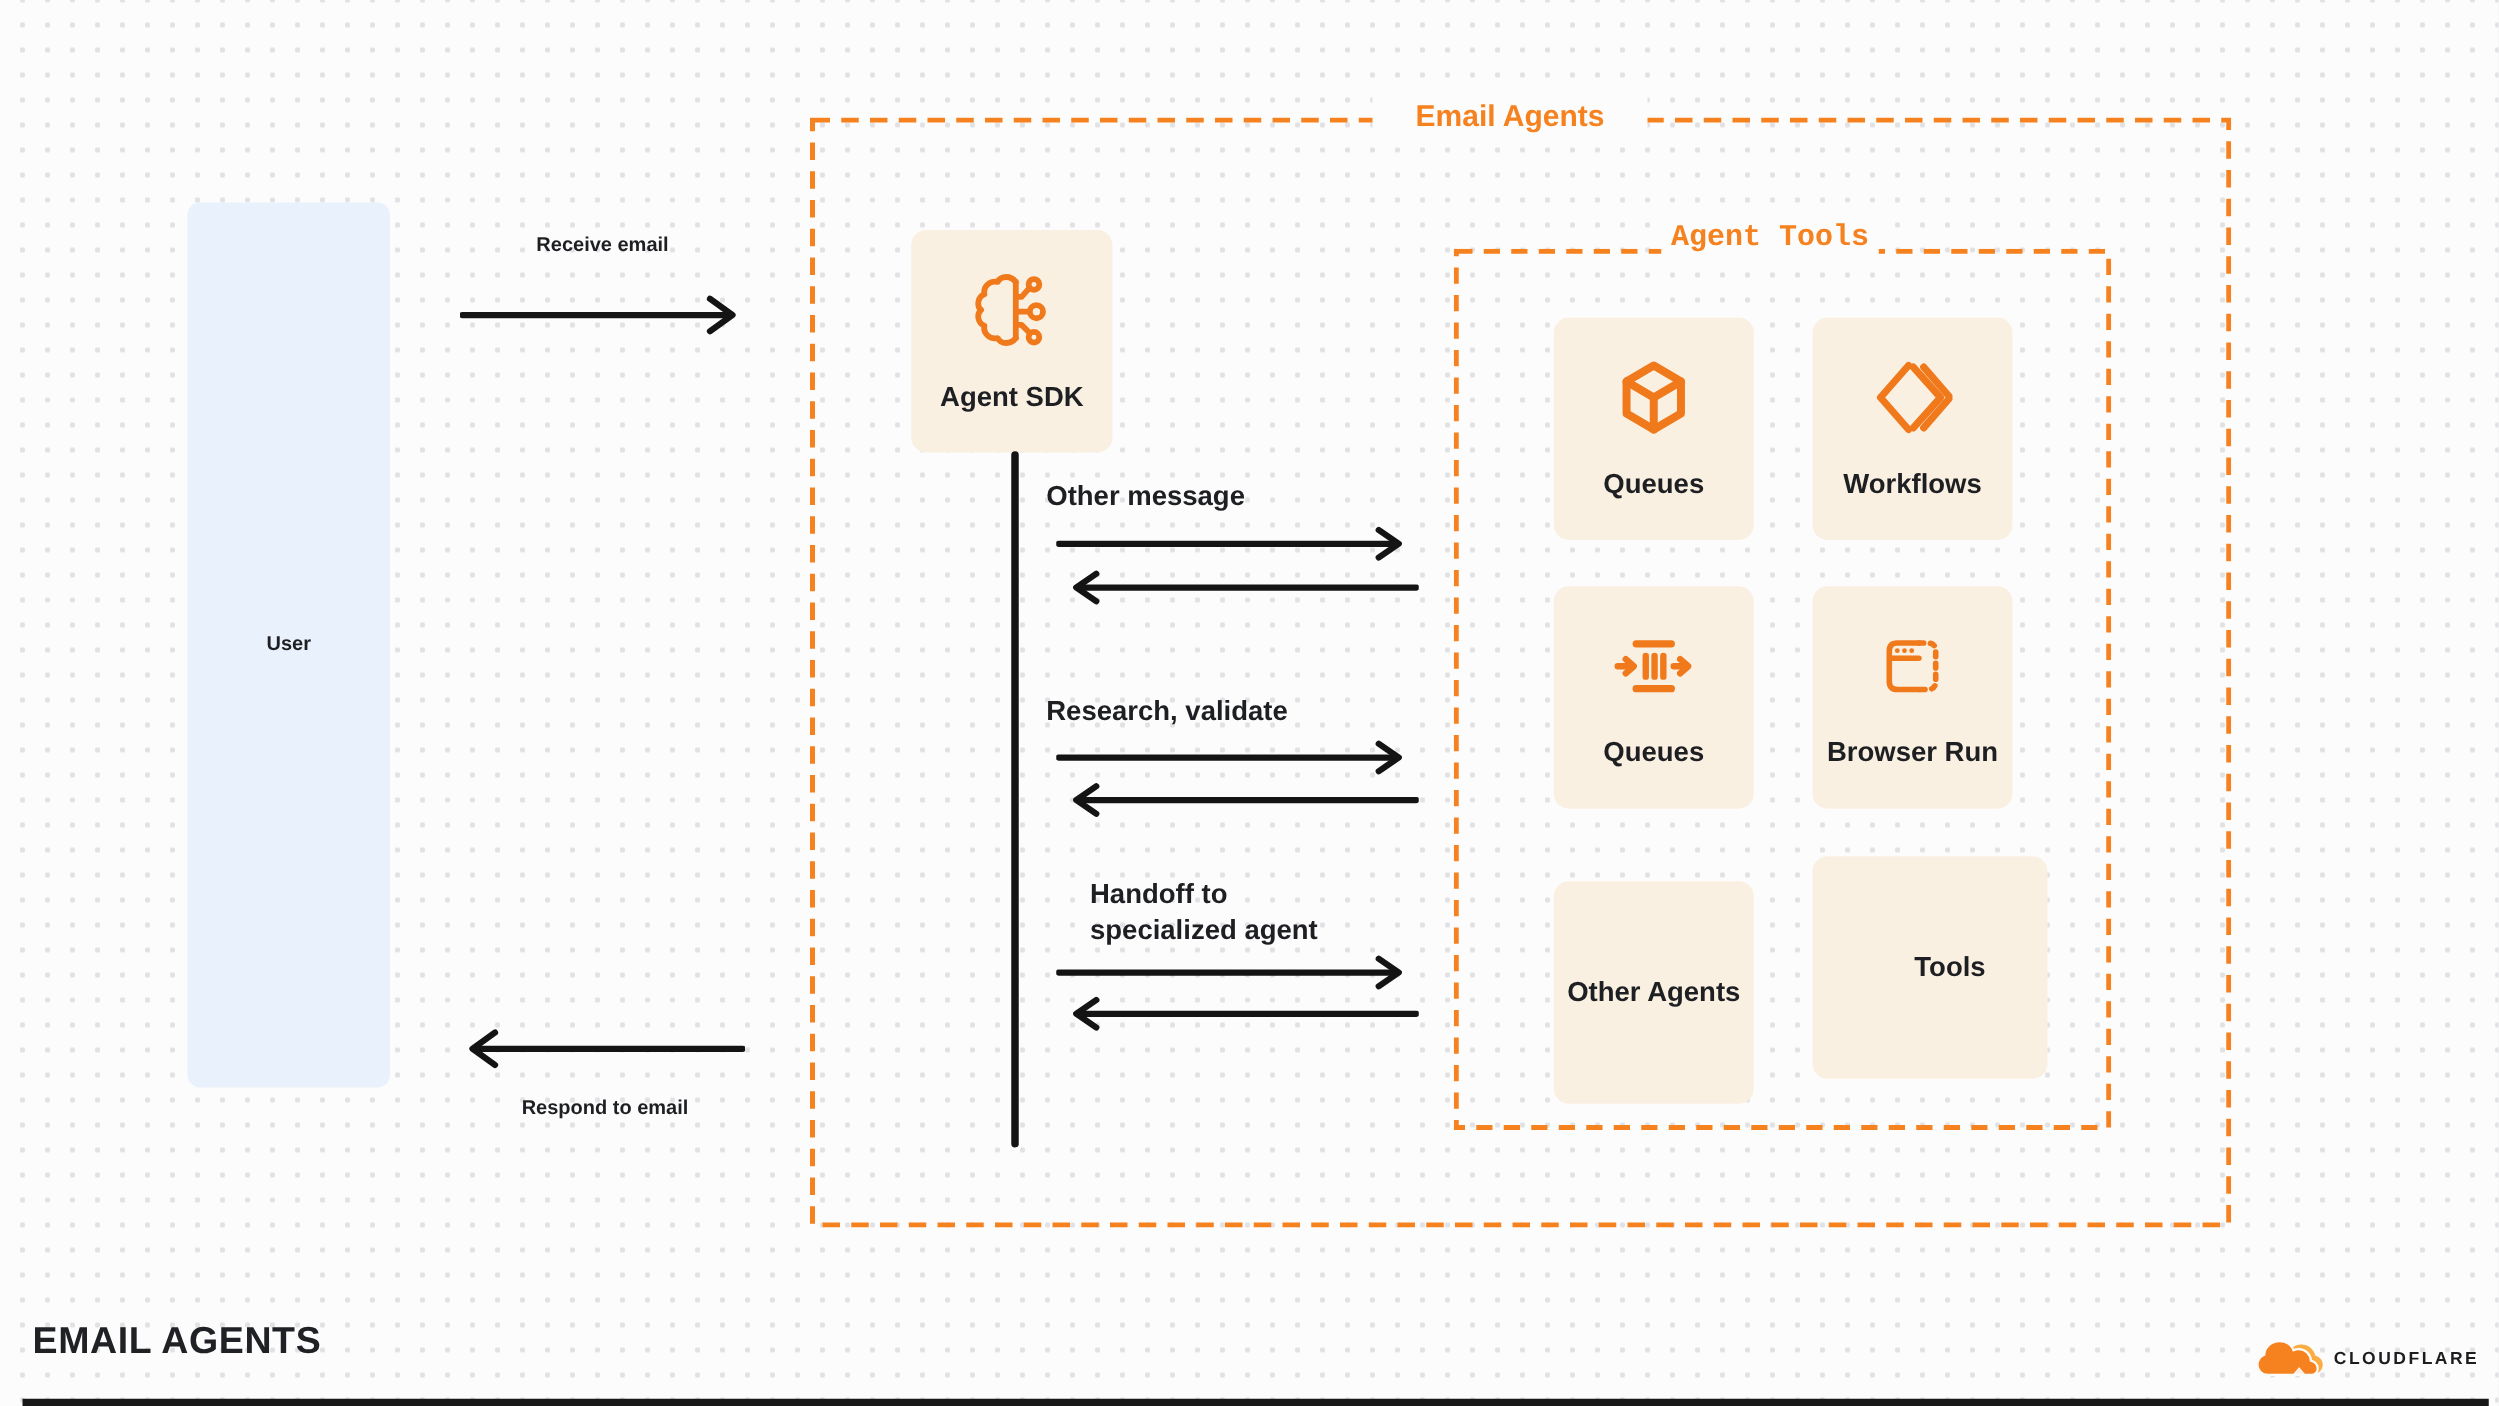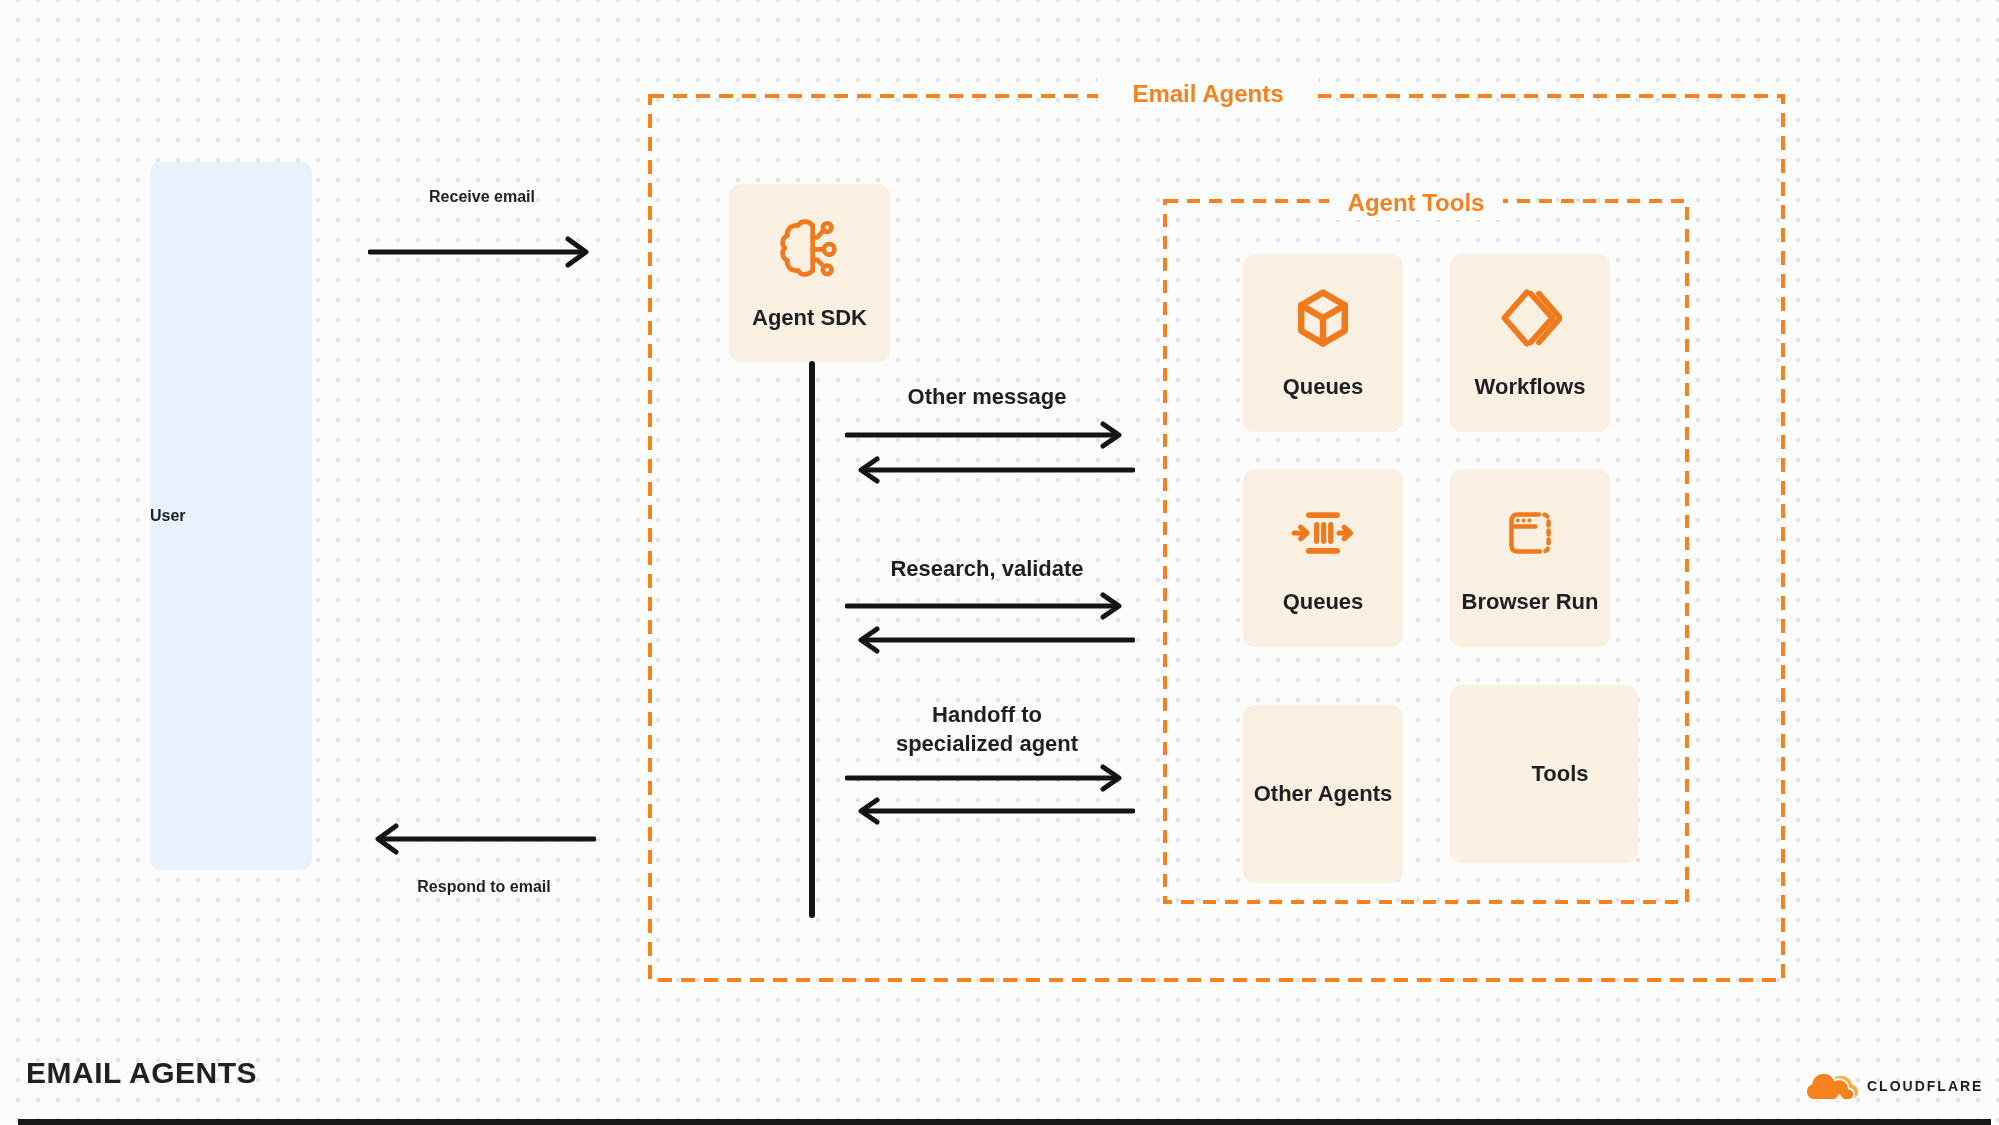--- a/index.html
+++ b/index.html
@@ -8,34 +8,34 @@
     width:1999px;height:1125px;
     background-color:#FCFCFD;
     background-image:radial-gradient(circle,#E2E2E5 2px,transparent 2.4px);
     background-size:20px 20px;
     background-position:8px 10px;
     font-family:"Liberation Sans","DejaVu Sans",sans-serif;
     color:#1E1F22;
     overflow:hidden;
   }
   .abs{position:absolute;}
-  .lbl{font-weight:700;font-size:22px;color:#1E1F22;text-align:center;}
+  .lbl{font-weight:700;font-size:22px;color:#1E1F22;text-align:left;}
   .lbl-lg{font-weight:700;font-size:16px;color:#1E1F22;text-align:center;}
   .orange-title{
     font-weight:700;font-size:24px;color:#F6821F;text-align:center;
     background:#FCFCFD;line-height:34px;
   }
   .card{
     background:#FAF0E2;border-radius:12px;
     display:flex;flex-direction:column;align-items:center;justify-content:center;
     gap:24px;
   }
   .user-box{
     background:#E9F1FC;border-radius:10px;
-    display:flex;align-items:center;
+    display:flex;align-items:center;justify-content:center;
   }
   .lifeline{background:#141414;border-radius:3px;}
   .bottom-bar{background:#181818;}
   svg{display:block;}
   .arrow-stroke{stroke:#141414;stroke-width:5;fill:none;stroke-linecap:round;stroke-linejoin:round;}
   .oi{stroke:#F0791C;fill:none;stroke-linecap:round;stroke-linejoin:round;}
   .dash-rect{stroke:#F6821F;fill:none;}
   .cf-text{font-weight:800;font-size:14px;letter-spacing:2px;color:#1d1d1f;}
   .footer-title{font-weight:700;font-size:30px;letter-spacing:.5px;color:#202124;}
 </style>
@@ -107,21 +107,21 @@
       <path class="arrow-stroke" d="M258 3 L274 14 L258 25"></path>
   </svg>
   <svg class="abs" style="left:845px;top:797px;" width="290" height="28" viewBox="0 0 290 28">
     <path class="arrow-stroke" d="M288 14 H18"></path>
       <path class="arrow-stroke" d="M32 3 L16 14 L32 25"></path>
   </svg>
 
   <svg class="abs" style="left:1163px;top:199px;" width="526" height="705" viewBox="0 0 526 705">
     <rect class="dash-rect" x="2" y="2" width="522" height="701" stroke-width="4" stroke-dasharray="13 9"></rect>
   </svg>
-  <div class="abs orange-title" style="left:1329px;top:186px;width:174px;height:34px;">Agent Tools</div>
+  <div class="abs orange-title" style="left:1329px;top:174px;width:174px;height:34px;font-family:Liberation Mono, monospace;">Agent Tools</div>
 
   <div class="abs card" style="left:1243px;top:254px;width:160px;height:178px;">
     <svg width="64" height="64" viewBox="0 0 100 100">
       <path class="oi" stroke-width="10" d="M50 10 L84 30 V70 L50 90 L16 70 V30 Z"></path>
       <path class="oi" stroke-width="10" d="M16 30 L50 50 L84 30"></path>
       <path class="oi" stroke-width="10" d="M50 50 V90"></path>
     </svg>
     <span class="lbl">Queues</span>
   </div>
 

